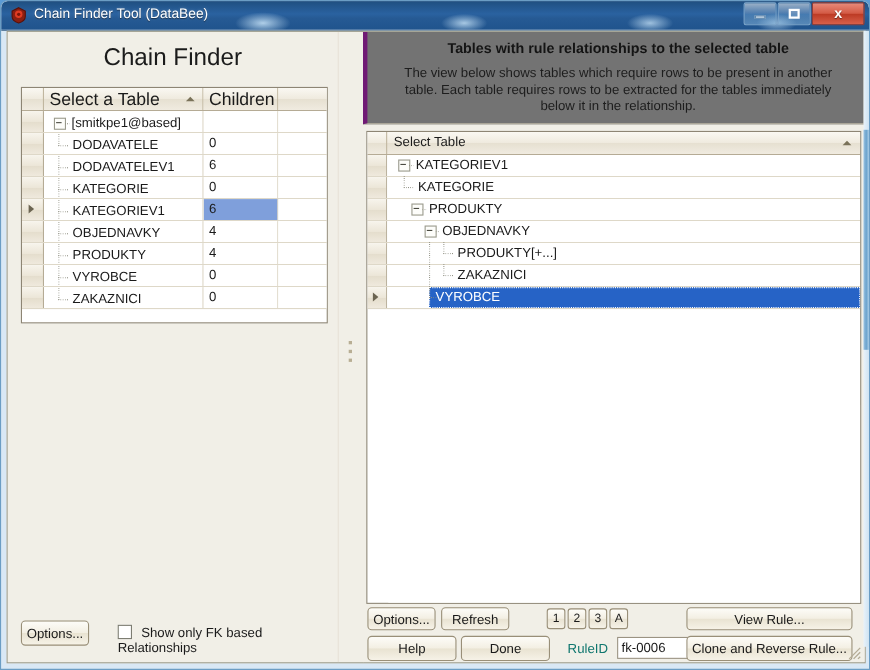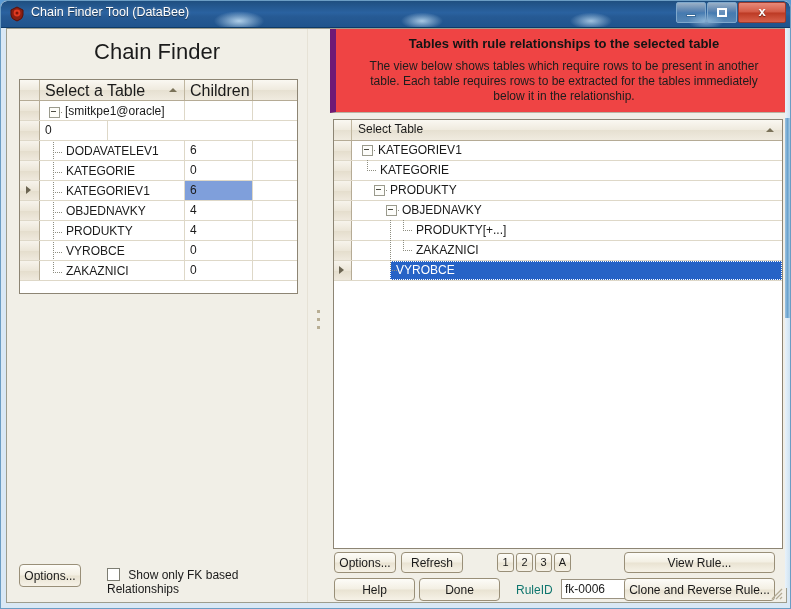--- a/index.html
+++ b/index.html
@@ -279,25 +279,25 @@
   .right-pane {
     position: absolute;
     left: 323px; top: 0;
     width: 458px; height: 573px;
     background: #f1efe7;
   }
   .rp-head-box {
     position: absolute;
     left: 0; top: 0; width: 456px; height: 84px;
     box-sizing: border-box;
-    border-left: 6px solid #701a75;
+    border-left: 4px solid #701a75;
     border-right: 1px solid #b9b3a2;
     border-bottom: 1px solid #b9b3a2;
     border-top: none;
-    background: #ef4444;
+    background: #737373;
   }
   .rp-title {
     position: absolute; left: 0; top: 7px; width: 456px;
     text-align: center; font-size: 13px; font-weight: bold; color: #141414;
   }
   .rp-desc {
     position: absolute; left: 26px; top: 30px; width: 404px;
     text-align: center; font-size: 12px; color: #1d1d1d; line-height: 15px;
   }
   .tree-box {
@@ -443,29 +443,36 @@
           </div>
 
           <div class="grid-body">
 
             <div class="grow">
               <div class="rowhdr"></div>
               <div class="cell-name">
                 <div class="tnode">
                   <span class="exp-box" style="left:9px"></span>
                   <span class="dot-dash" style="left:19px"></span>
-                  <span class="lbl" style="left:25px">[smitkpe1@oracle]</span>
+                  <span class="lbl" style="left:25px">[smitkpe1@based]</span>
                 </div>
               </div>
               <div class="cell-child"></div>
               <div class="cell-last"></div>
             </div>
 
             <div class="grow">
               <div class="rowhdr"></div>
+              <div class="cell-name">
+                <div class="tnode">
+                  <span class="dot-v" style="left:13px;top:-1px;height:11px"></span>
+                  <span class="dot-h" style="left:13px"></span>
+                  <span class="lbl" style="left:26px">DODAVATELE</span>
+                </div>
+              </div>
               <div class="cell-child">0</div>
               <div class="cell-last"></div>
             </div>
 
             <div class="grow">
               <div class="rowhdr"></div>
               <div class="cell-name">
                 <div class="tnode">
                   <span class="dot-v" style="left:13px;top:-1px;height:20px"></span>
                   <span class="dot-h" style="left:13px"></span>

